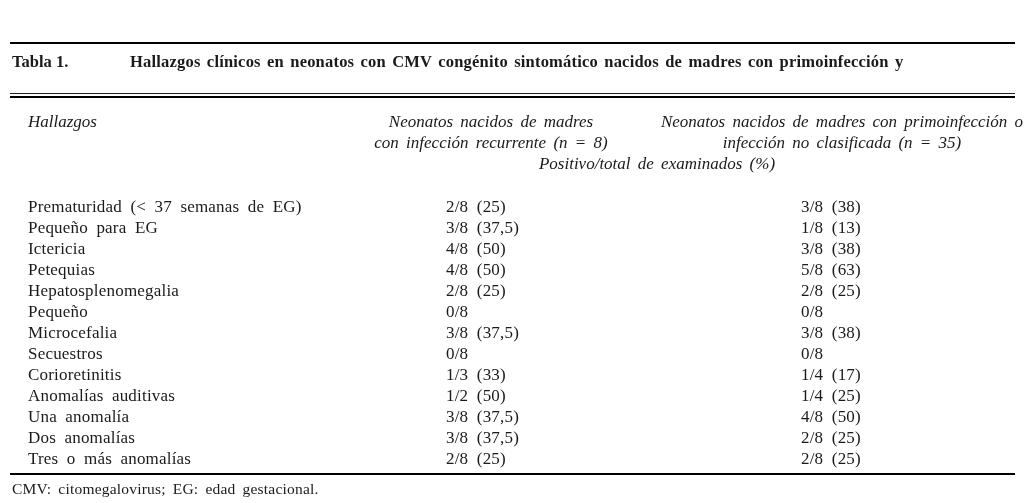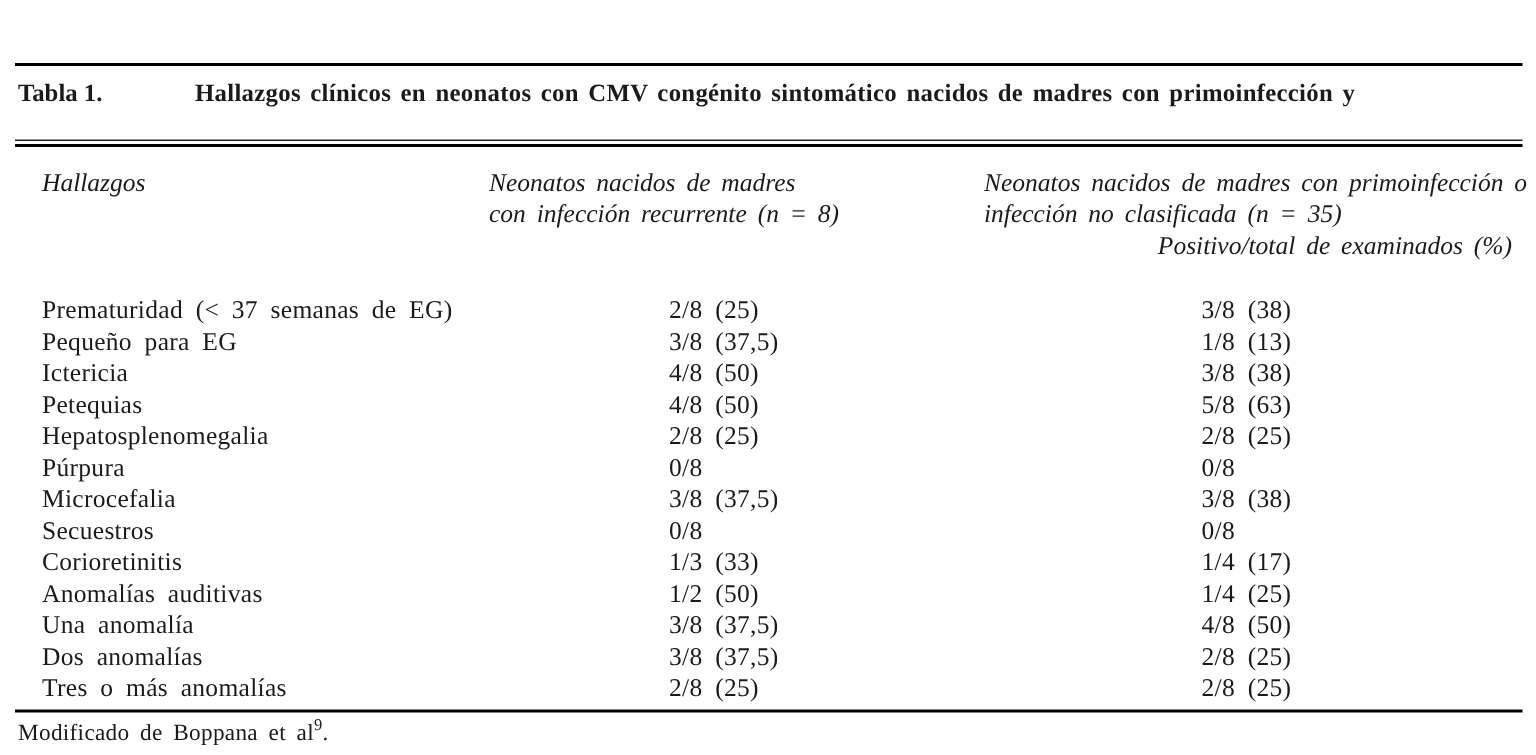--- a/index.html
+++ b/index.html
@@ -35,23 +35,23 @@
 
   
   .grid {
     position: absolute; top: 79px; left: 28px; width: 1000px;
     display: grid;
     grid-template-columns: 298px 330px 372px;
     font-size: 17px;
   }
   .hcell { font-style: italic; line-height: 21px; word-spacing: 3px; }
   .h-col1 { text-align: left; }
-  .h-col2, .h-col3 { }
+  .h-col2, .h-col3 { text-align: center; }
   .h-span {
-    grid-column: 2 / 4; text-align: right;
+    grid-column: 2 / 4; text-align: center;
     transform: translateX(-20px);
   }
   .spacer { grid-column: 1 / 4; height: 22px; }
   .trow { display: contents; }
   .cell { line-height: 21px; word-spacing: 4px; letter-spacing: 0.2px; white-space: nowrap; }
   .cell.c1 { text-align: left; }
   .cell.c2 { padding-left: 120px; }
   .cell.c3 { padding-left: 145px; }
 
   
@@ -84,33 +84,34 @@
     <div class="hcell h-col2"><span>Neonatos nacidos de madres</span><br><span>con infección recurrente (n = 8)</span></div>
     <div class="hcell h-col3"><span>Neonatos nacidos de madres con primoinfección o</span><br><span>infección no clasificada (n = 35)</span></div>
     <div class="hcell h-span">Positivo/total de examinados (%)</div>
     <div class="spacer"></div>
 
   <div class="trow"><div class="cell c1">Prematuridad (&lt; 37 semanas de EG)</div><div class="cell c2">2/8 (25)</div><div class="cell c3">3/8 (38)</div></div>
       <div class="trow"><div class="cell c1">Pequeño para EG</div><div class="cell c2">3/8 (37,5)</div><div class="cell c3">1/8 (13)</div></div>
       <div class="trow"><div class="cell c1">Ictericia</div><div class="cell c2">4/8 (50)</div><div class="cell c3">3/8 (38)</div></div>
       <div class="trow"><div class="cell c1">Petequias</div><div class="cell c2">4/8 (50)</div><div class="cell c3">5/8 (63)</div></div>
       <div class="trow"><div class="cell c1">Hepatosplenomegalia</div><div class="cell c2">2/8 (25)</div><div class="cell c3">2/8 (25)</div></div>
-      <div class="trow"><div class="cell c1">Púrpura</div><div class="cell c2">0/8</div><div class="cell c3">0/8</div></div>
+      <div class="trow"><div class="cell c1">Pequeño</div><div class="cell c2">0/8</div><div class="cell c3">0/8</div></div>
       <div class="trow"><div class="cell c1">Microcefalia</div><div class="cell c2">3/8 (37,5)</div><div class="cell c3">3/8 (38)</div></div>
       <div class="trow"><div class="cell c1">Secuestros</div><div class="cell c2">0/8</div><div class="cell c3">0/8</div></div>
       <div class="trow"><div class="cell c1">Corioretinitis</div><div class="cell c2">1/3 (33)</div><div class="cell c3">1/4 (17)</div></div>
       <div class="trow"><div class="cell c1">Anomalías auditivas</div><div class="cell c2">1/2 (50)</div><div class="cell c3">1/4 (25)</div></div>
       <div class="trow"><div class="cell c1">Una anomalía</div><div class="cell c2">3/8 (37,5)</div><div class="cell c3">4/8 (50)</div></div>
       <div class="trow"><div class="cell c1">Dos anomalías</div><div class="cell c2">3/8 (37,5)</div><div class="cell c3">2/8 (25)</div></div>
       <div class="trow"><div class="cell c1">Tres o más anomalías</div><div class="cell c2">2/8 (25)</div><div class="cell c3">2/8 (25)</div></div>
     </div>
 
   <div class="rule-mid"></div>
 
   <div class="footnotes">
+    <div>CMV: citomegalovirus; EG: edad gestacional.</div>
     <div><span>Modificado de Boppana et al</span><sup>9</sup><span>.</span></div>
   </div>
 
   <div class="double-rule bottom">
     <div class="dr-thin"></div>
     <div class="dr-gap"></div>
     <div class="dr-thick"></div>
   </div>
 
 </div>

